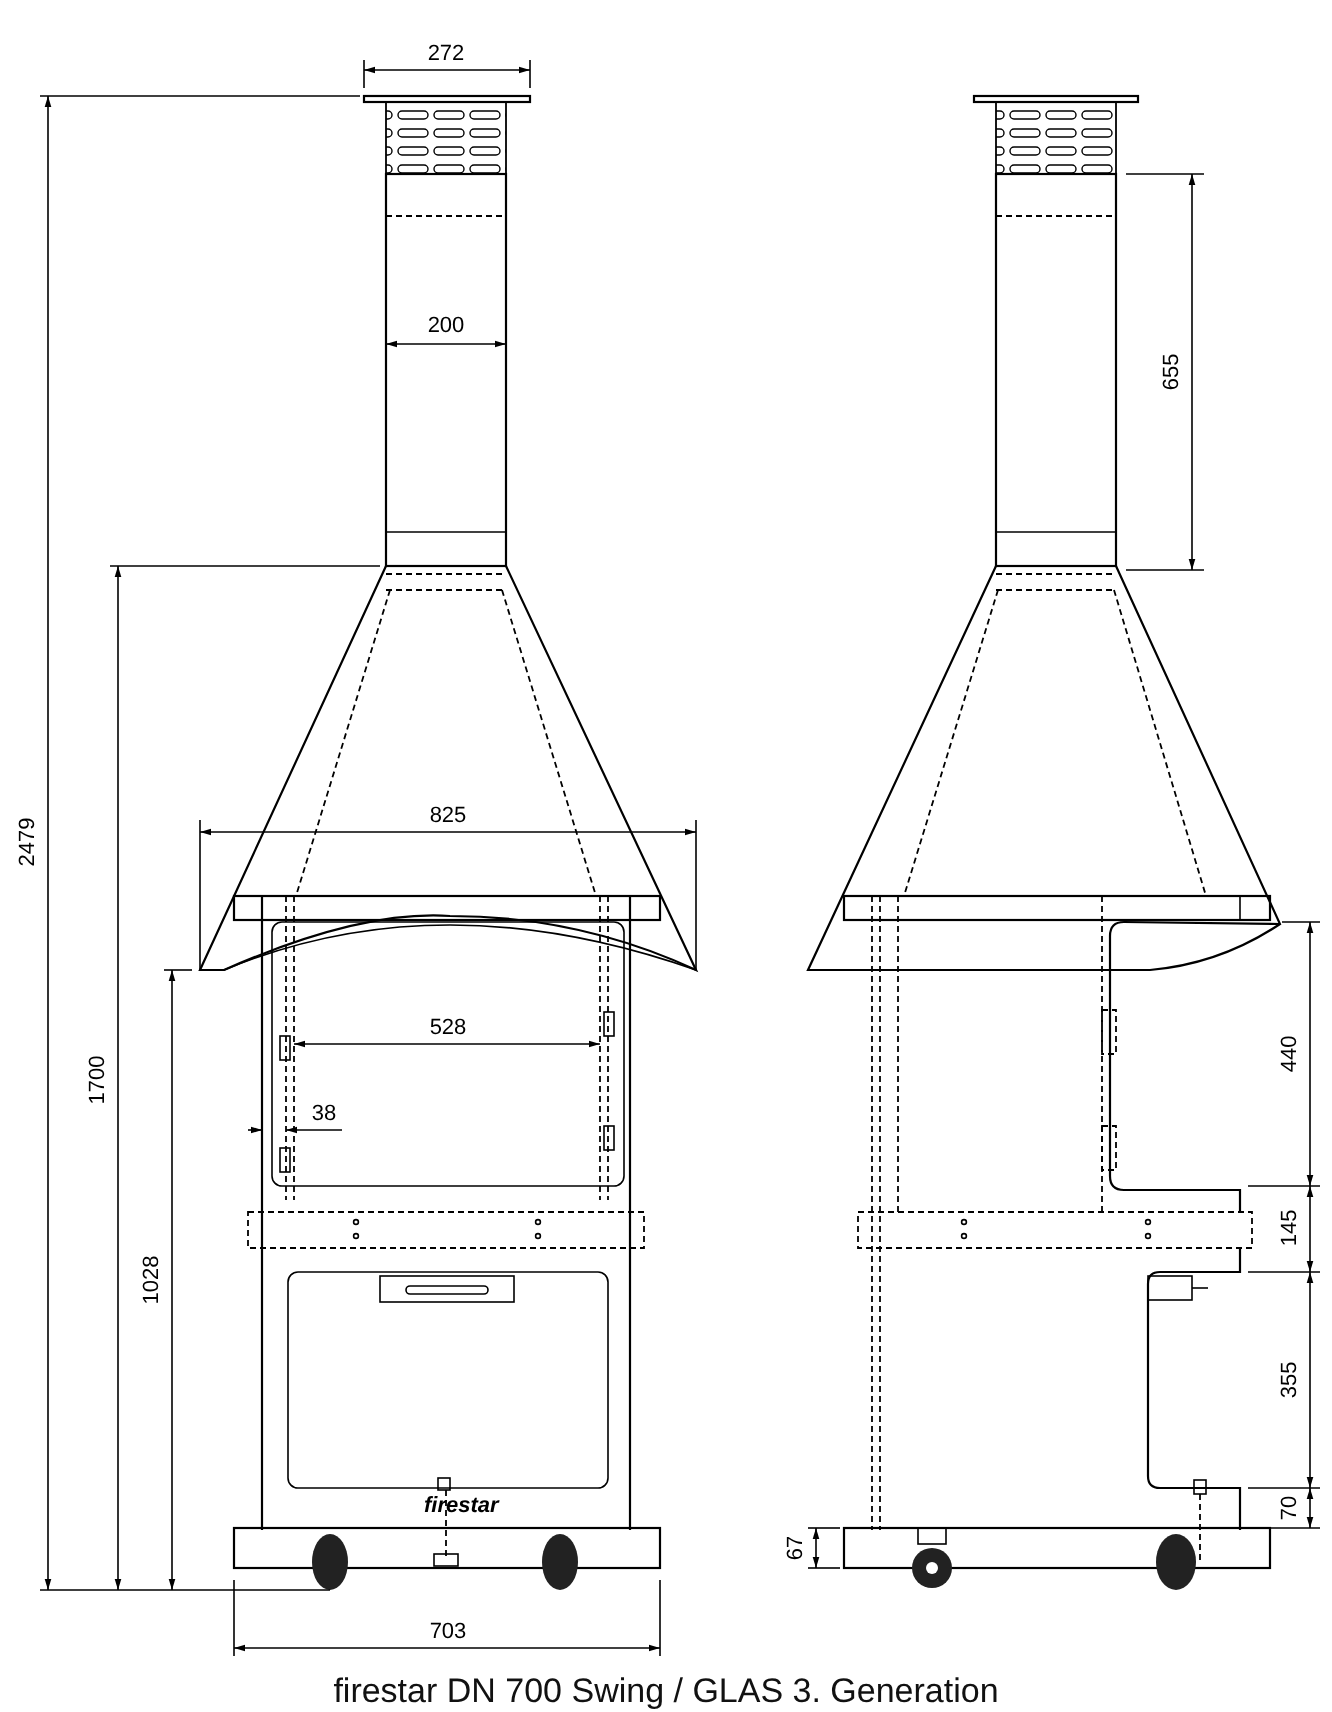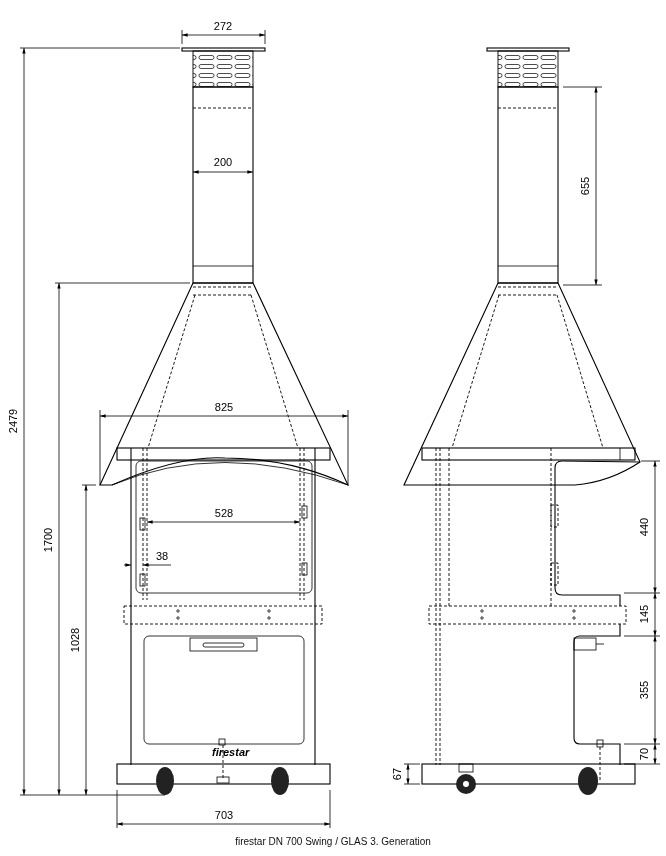--- a/index.html
+++ b/index.html
@@ -3,21 +3,21 @@
 <meta charset="utf-8">
 <style>
   html,body{margin:0;padding:0;background:#ffffff;}
   body{width:666px;height:856px;position:relative;overflow:hidden;font-family:"Liberation Sans",sans-serif;}
   svg{position:absolute;left:0;top:0;}
   .ln{stroke:#000;stroke-width:1.1;fill:none;}
   .thin{stroke:#000;stroke-width:0.8;fill:none;}
   .dash{stroke:#000;stroke-width:0.9;fill:none;stroke-dasharray:3 2;}
   .dim{stroke:#000;stroke-width:0.8;fill:none;}
   .lbl{font-family:"Liberation Sans",sans-serif;font-size:11px;fill:#000;}
-  .caption{position:absolute;left:0;width:666px;top:836px;text-align:center;font-size:10px;color:#111;font-family:"Liberation Sans",sans-serif;}
+  .caption{position:absolute;left:0;width:666px;top:836px;text-align:center;font-size:17px;color:#111;font-family:"Liberation Sans",sans-serif;}
 </style>
 </head>
 <body>
 
 <svg width="666" height="856" viewBox="0 0 666 856" xmlns="http://www.w3.org/2000/svg">
   <defs>
     <marker id="ar" viewBox="0 0 10 10" refX="10" refY="5" markerWidth="7" markerHeight="7" orient="auto-start-reverse">
       <path d="M0,2 L10,5 L0,8 z" fill="#000"></path>
     </marker>
     <pattern id="grate" width="18" height="9" patternUnits="userSpaceOnUse">

